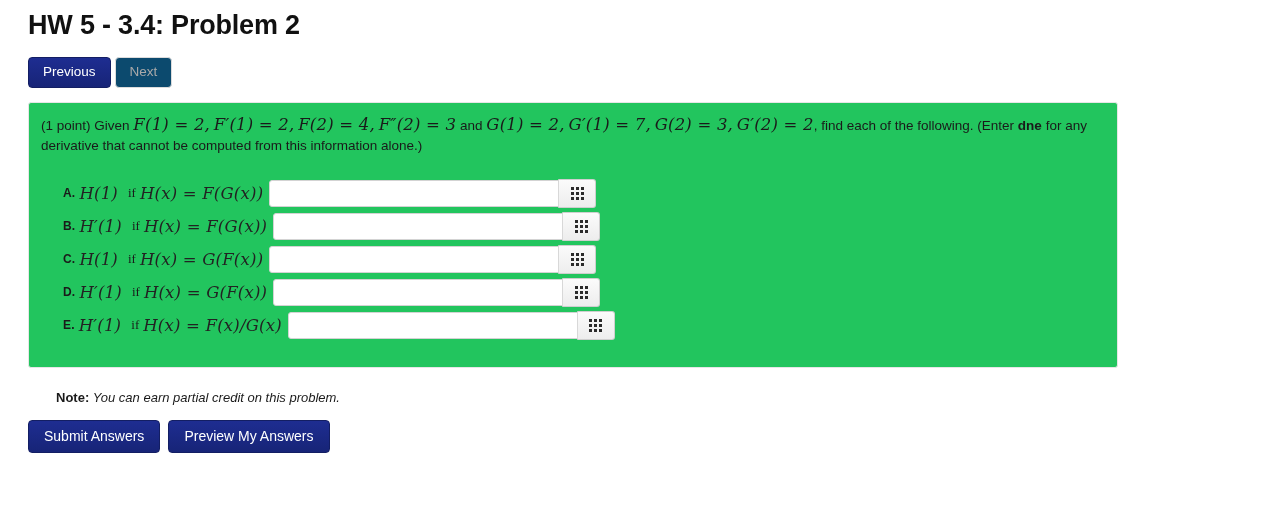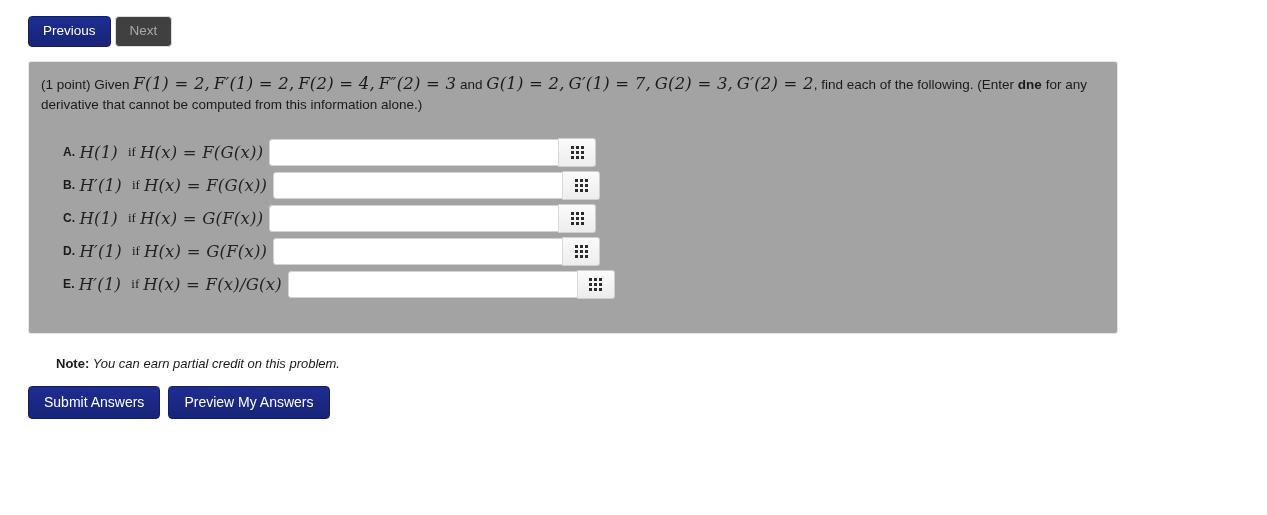--- a/index.html
+++ b/index.html
@@ -44,34 +44,34 @@
     border: 1px solid transparent;
     cursor: pointer;
     white-space: nowrap;
   }
   .btn-primary {
     background: linear-gradient(180deg, #1e2d91 0%, #172477 100%);
     border-color: #131e63;
     color: #ffffff;
   }
   .btn-disabled {
-    background: #404040;
+    background: #0c4a6e;
     border-color: #dcdcdc;
     color: #a9a9a9;
     cursor: default;
   }
 
   
   .problem-panel {
     margin-top: 14px;
     width: 1062px;
-    background: #a3a3a3;
+    background: #22c55e;
     border: 1px solid #e6e6e6;
     border-radius: 3px;
-    padding: 12px 14px 31px 12px;
+    padding: 12px 14px 24px 12px;
   }
   .problem-statement {
     font-size: 13.5px;
     line-height: 20px;
     color: #1a1a1a;
     margin: 0 0 6px 0;
   }
   .problem-statement b { font-weight: bold; }
 
   
@@ -173,20 +173,21 @@
     font-size: 13px;
     line-height: 20px;
     color: #1a1a1a;
   }
 </style>
 </head>
 <body>
 
 <div class="page">
 
+  <h1 class="page-title">HW 5 - 3.4: Problem 2</h1>
 
   <div class="nav-bar">
     <button class="btn btn-primary">Previous</button>
     <button class="btn btn-disabled">Next</button>
   </div>
 
   <div class="problem-panel">
 
     <p class="problem-statement">
       <span>(1 point)</span>

